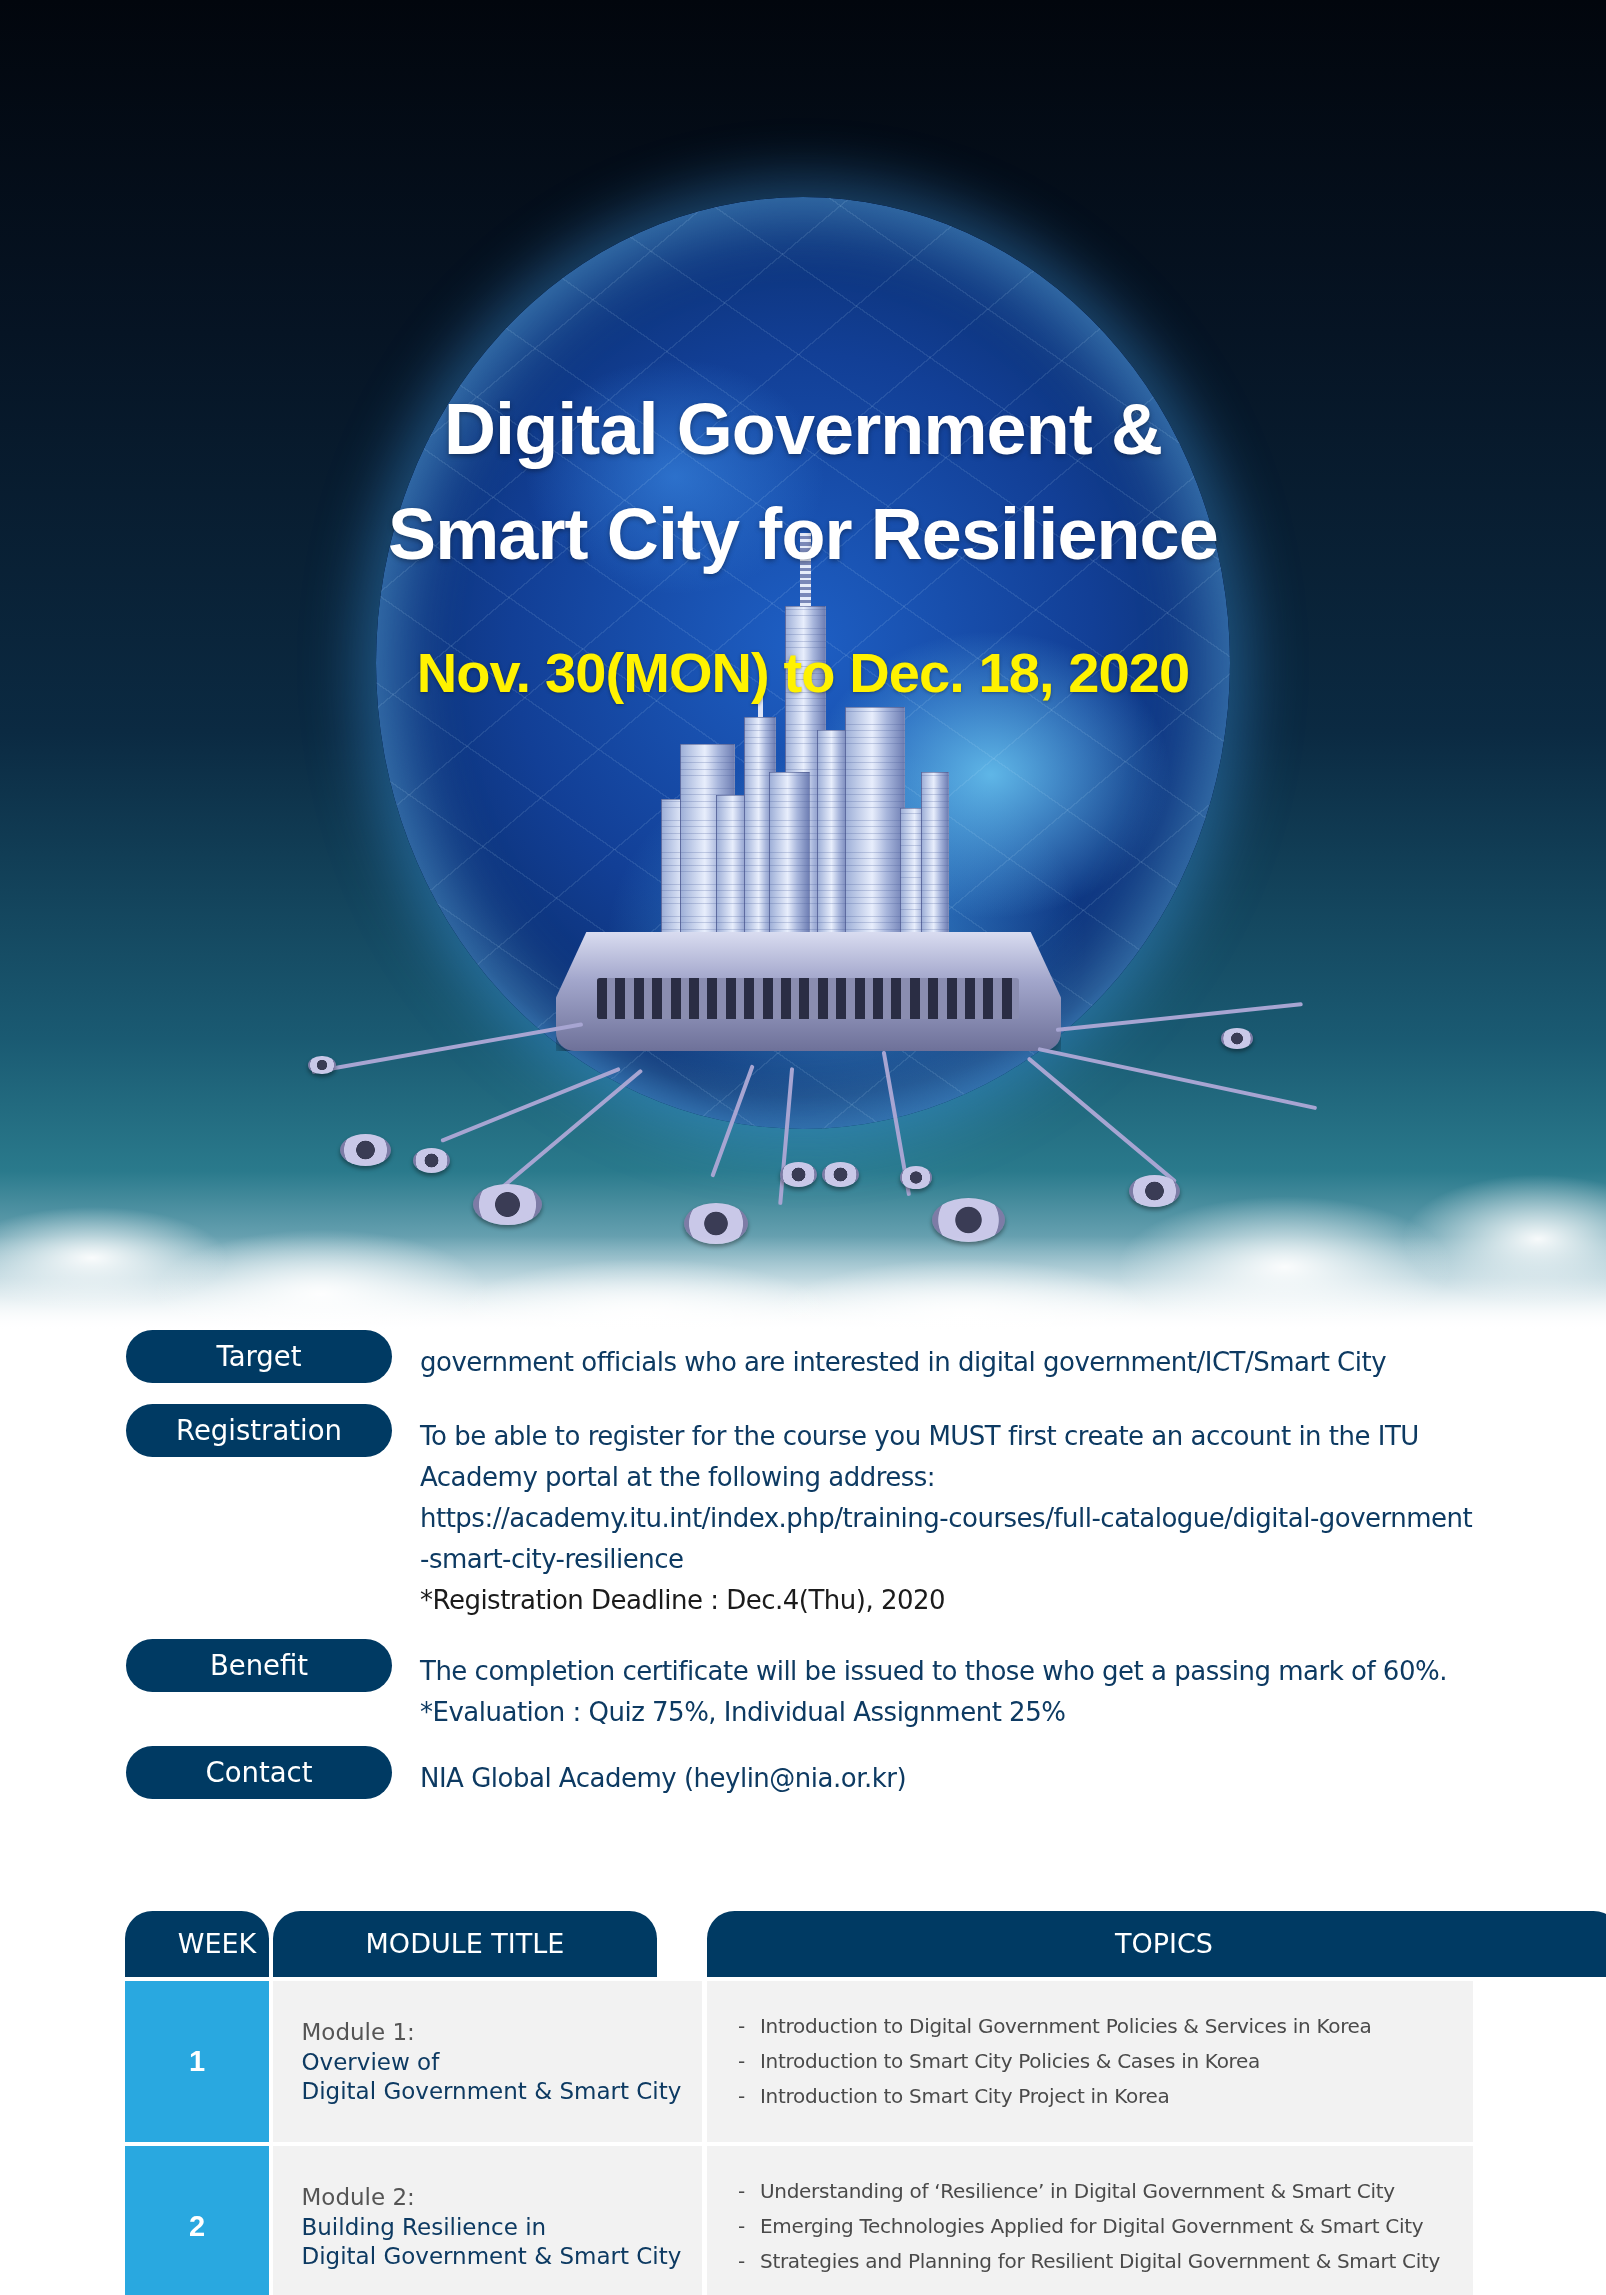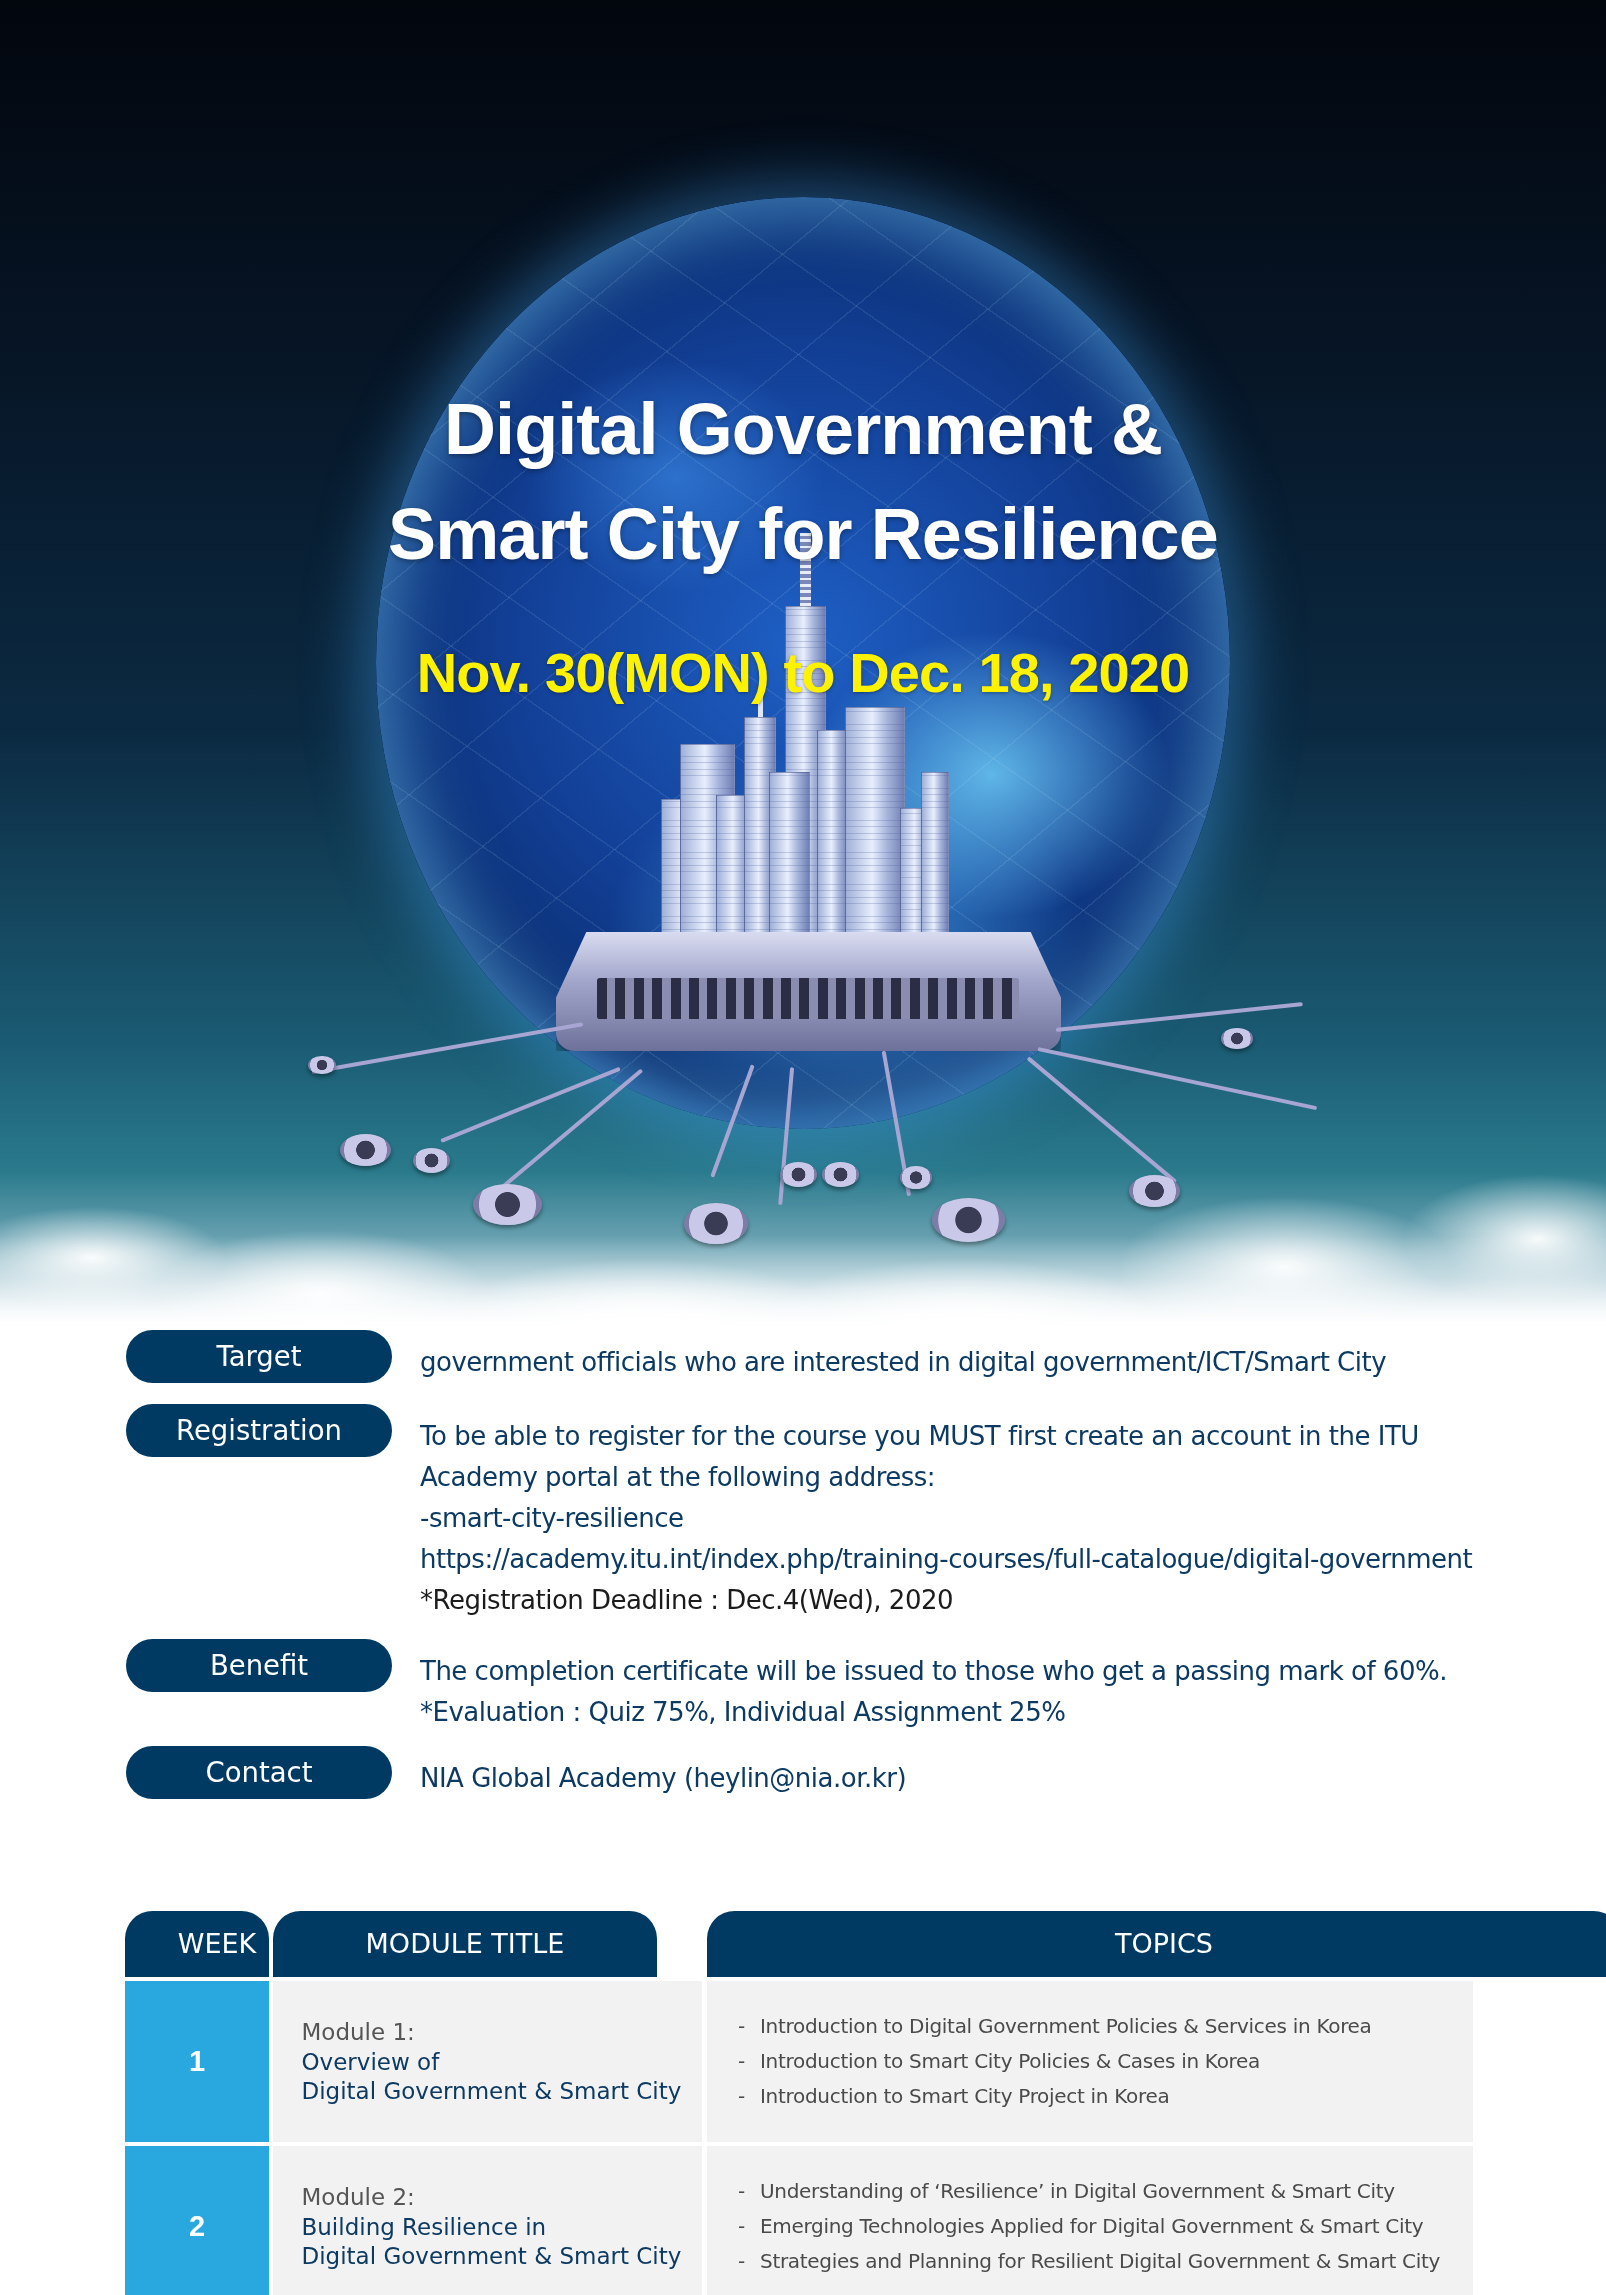--- a/index.html
+++ b/index.html
@@ -171,23 +171,23 @@
   <div class="info-text">
     <span class="line">government officials who are interested in digital government/ICT/Smart City</span>
   </div>
 </div>
 
 <div class="info-row" style="top:1404px;">
   <div class="pill">Registration</div>
   <div class="info-text">
     <span class="line">To be able to register for the course you MUST first create an account in the ITU</span>
     <span class="line">Academy portal at the following address:</span>
+    <span class="line">https://academy.itu.int/index.php/training-courses/full-catalogue/digital-government</span>
     <span class="line">-smart-city-resilience</span>
-    <span class="line">https://academy.itu.int/index.php/training-courses/full-catalogue/digital-government</span>
-    <span class="line dark">*Registration Deadline : Dec.4(Wed), 2020</span>
+    <span class="line dark">*Registration Deadline : Dec.4(Thu), 2020</span>
   </div>
 </div>
 
 <div class="info-row" style="top:1639px;">
   <div class="pill">Benefit</div>
   <div class="info-text">
     <span class="line">The completion certificate will be issued to those who get a passing mark of 60%.</span>
     <span class="line">*Evaluation : Quiz 75%, Individual Assignment 25%</span>
   </div>
 </div>

